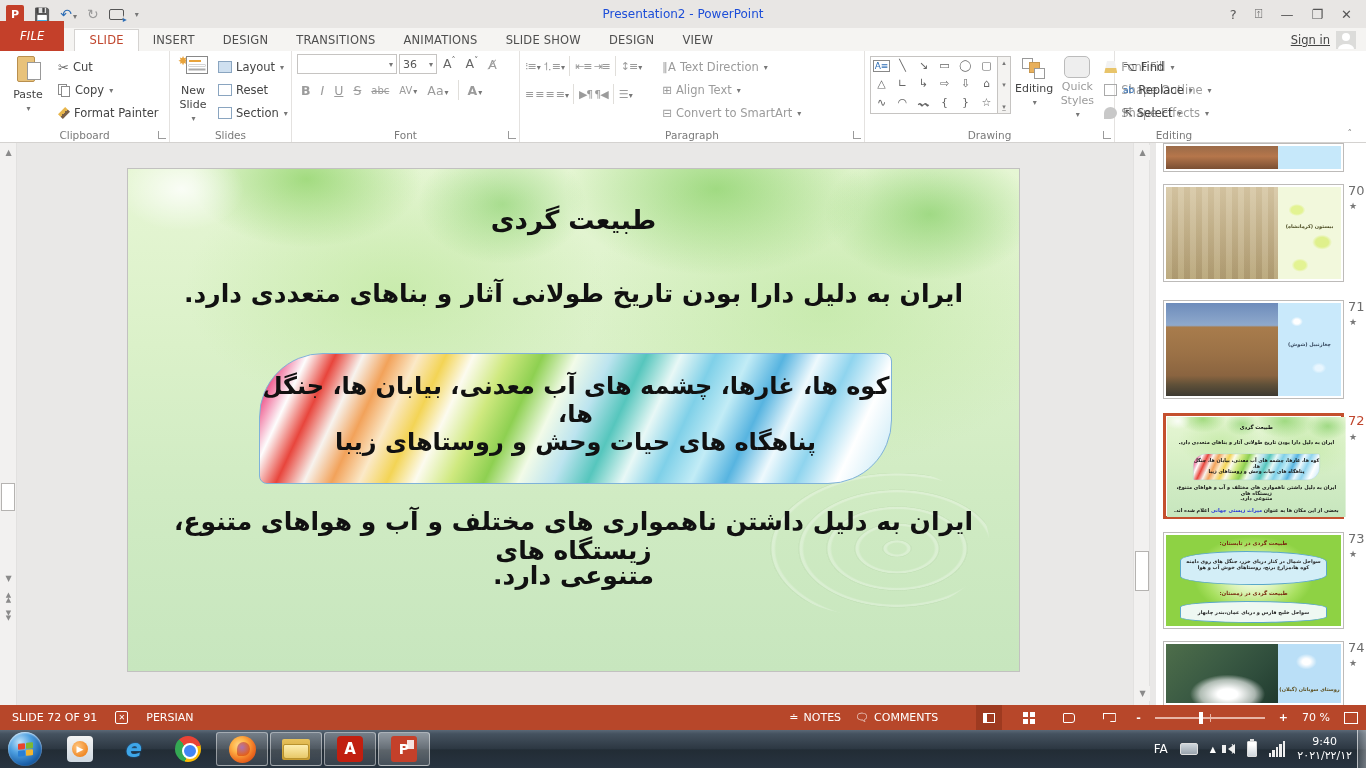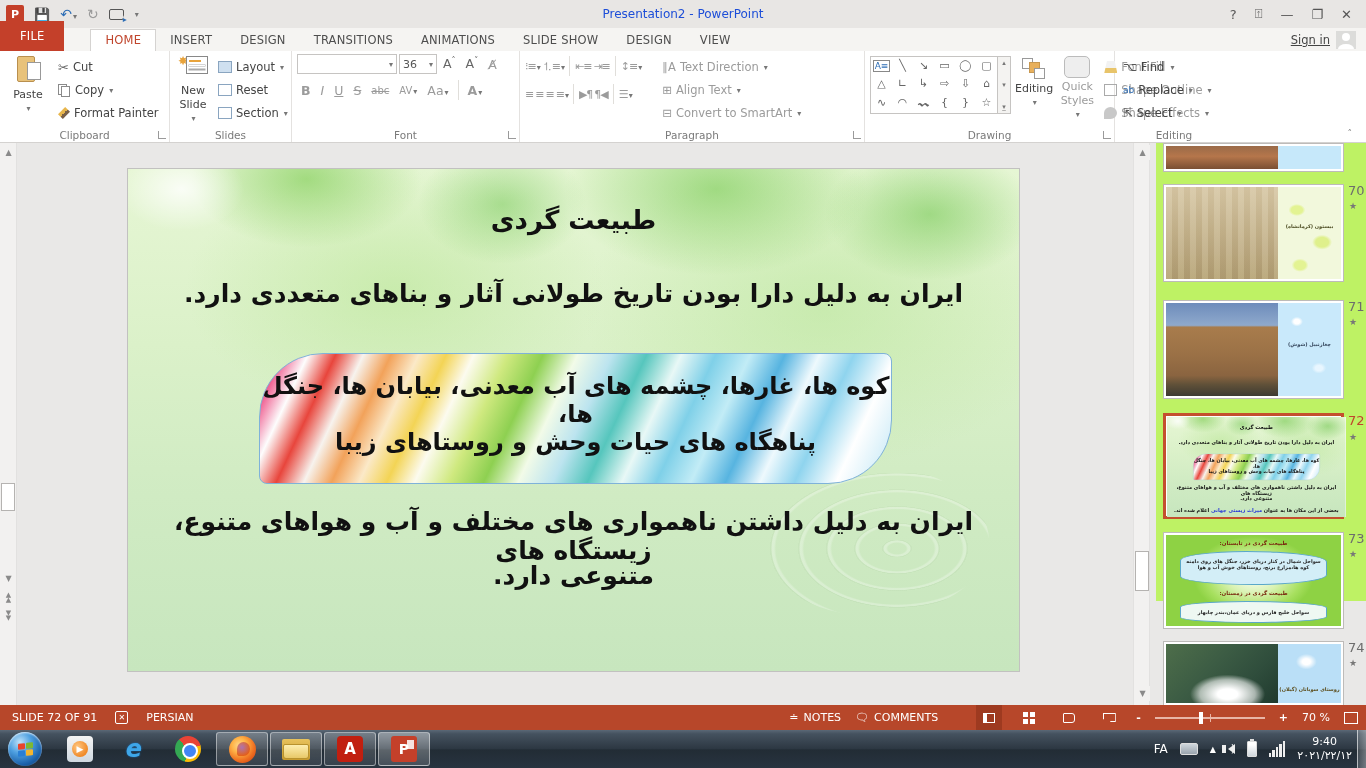--- a/index.html
+++ b/index.html
@@ -15,21 +15,21 @@
   .qat-undo{color:#2d6db5;font-size:14px;}
   .qat-redo{color:#9a9a9a;font-size:14px;}
   .qat-mon{width:15px;height:11px;border:1.5px solid #555;border-radius:2px;position:relative;}
   .qat-mon:after{content:"▸";position:absolute;right:-4px;bottom:-5px;font-size:8px;color:#2d6db5;background:#e8e6e4;border-radius:50%;}
   .tb-title{position:absolute;left:0;right:0;text-align:center;font-size:12px;color:#1d4ed8;pointer-events:none;}
   .tb-ctrls{position:absolute;right:0;top:0;height:28px;display:flex;align-items:center;gap:18px;padding-right:14px;color:#555;font-size:13px;}
 
   
   .tabrow{position:absolute;top:28px;left:0;width:1366px;height:23px;background:#f5f4f2;display:flex;align-items:flex-end;}
   .tab{padding:3px 14px 4px;font-size:11.5px;color:#4e4e4e;letter-spacing:.2px;}
-  .tab.file{background:#c4402a;color:#fff;padding:8px 20px;margin-right:26px;}
+  .tab.file{background:#c4402a;color:#fff;padding:8px 20px;margin-right:10px;font-style:italic;}
   .tab.active{background:#fff;color:#c0452c;border:1px solid #d5d3d1;border-bottom:none;}
   .signin{position:absolute;right:10px;bottom:2px;display:flex;align-items:center;gap:6px;font-size:11.5px;color:#444;text-decoration:underline;}
   .avatar{width:20px;height:18px;background:#dcdcda;position:relative;overflow:hidden;}
   .avatar:before{content:"";position:absolute;top:2px;left:6px;width:8px;height:8px;border-radius:50%;background:#fff;}
   .avatar:after{content:"";position:absolute;bottom:-5px;left:2px;width:16px;height:10px;border-radius:50%;background:#fff;}
 
   
   .ribbon{position:absolute;top:51px;left:0;width:1366px;height:92px;background:#fff;border-bottom:1px solid #d4d2d0;display:flex;}
   .rgroup{position:relative;border-right:1px solid #e4e2e0;padding:3px 5px 16px;display:flex;gap:4px;}
   .rglabel{position:absolute;bottom:1px;left:0;right:0;text-align:center;font-size:10.5px;color:#7a7a7a;}
@@ -107,21 +107,21 @@
     background:linear-gradient(115deg,#f8bcd0 0%,#ee4f86 3%,#fdfdfd 7%,#e8453c 11%,#f7f3ee 15%,#f2a25a 19%,#fbe9c8 23%,#f3d455 27%,#fcfbef 31%,#cfe97f 36%,#8ed051 41%,#f2fbe8 46%,#bce4ef 51%,#56c6bd 56%,#e8f8f6 61%,#7fd0e8 66%,#c2ecf6 71%,#57b4e0 76%,#eef9fd 81%,#8fd4ee 86%,#ffffff 92%,#bfe6f5 100%);}
   .rb-l1{top:18px;font-size:24px;}
   .rb-l2{top:74px;font-size:24px;}
   .s-line2{top:338px;font-size:25px;}
   .s-line2b{top:392px;font-size:25px;}
   .s-line3{top:452px;font-size:25px;}
   .blue-t{color:#2433d9;}
   .sqg{text-decoration:underline wavy #d42a1e 1px;text-underline-offset:4px;}
 
   
-  .panel{position:absolute;left:1156px;top:0;width:210px;height:458px;background:#bef264;}
+  .panel{position:absolute;left:1156px;top:0;width:210px;height:562px;background:#ffffff;}
   .thumb-frame{position:absolute;left:7px;width:181px;background:#fff;border:1px solid #bdbbb9;padding:2px;}
   .thumb-frame.selected{border:3px solid #c4502e;padding:1px;}
   .thumb-inner{width:100%;height:100%;position:relative;overflow:hidden;display:flex;}
   .t-num{position:absolute;left:192px;font-size:13px;color:#6d6d6d;}
   .t-num.sel{color:#c0452c;}
   .t-star{position:absolute;left:193px;font-size:9px;color:#777;}
   .t-img{height:100%;}
   .t-cap{position:absolute;direction:rtl;font-weight:bold;color:#4a4a20;text-align:center;}
   .mini-wrap{width:179px;height:100px;overflow:hidden;background:#fff;}
   .mini-wrap .slide-stage{transform:scale(0.2);transform-origin:0 0;}
@@ -193,21 +193,21 @@
       <span>?</span>
       <span>⍐</span>
       <span>—</span>
       <span>❐</span>
       <span>✕</span>
     </div>
   </div>
 
   <div class="tabrow">
     <div class="tab file">FILE</div>
-    <div class="tab active">HOME</div>
+    <div class="tab active">SLIDE</div>
     <div class="tab">INSERT</div>
     <div class="tab">DESIGN</div>
     <div class="tab">TRANSITIONS</div>
     <div class="tab">ANIMATIONS</div>
     <div class="tab">SLIDE SHOW</div>
     <div class="tab">DESIGN</div>
     <div class="tab">VIEW</div>
     <div class="signin">
       <span>Sign in</span>
       <span class="avatar"></span>

